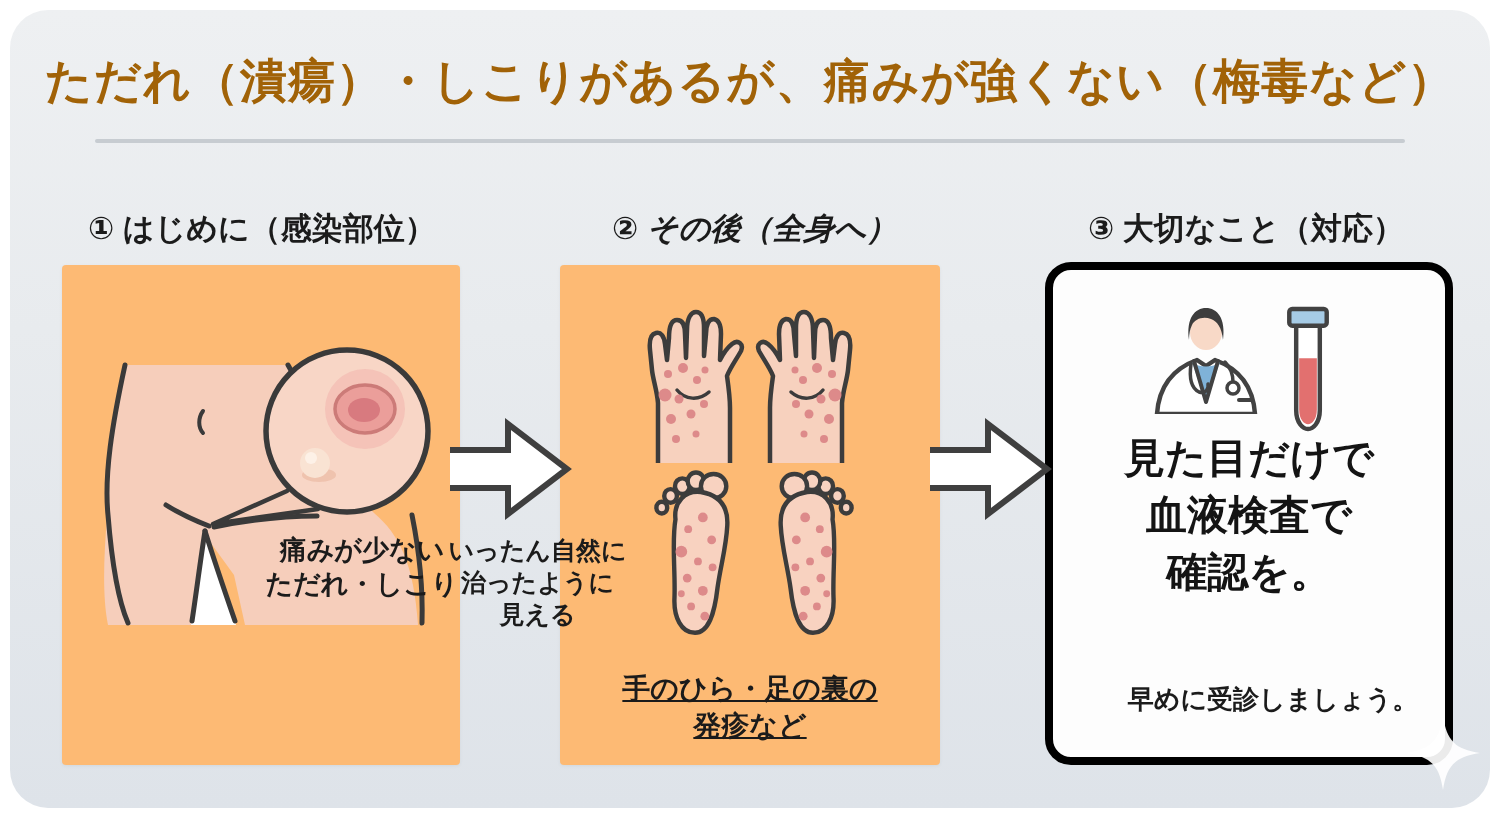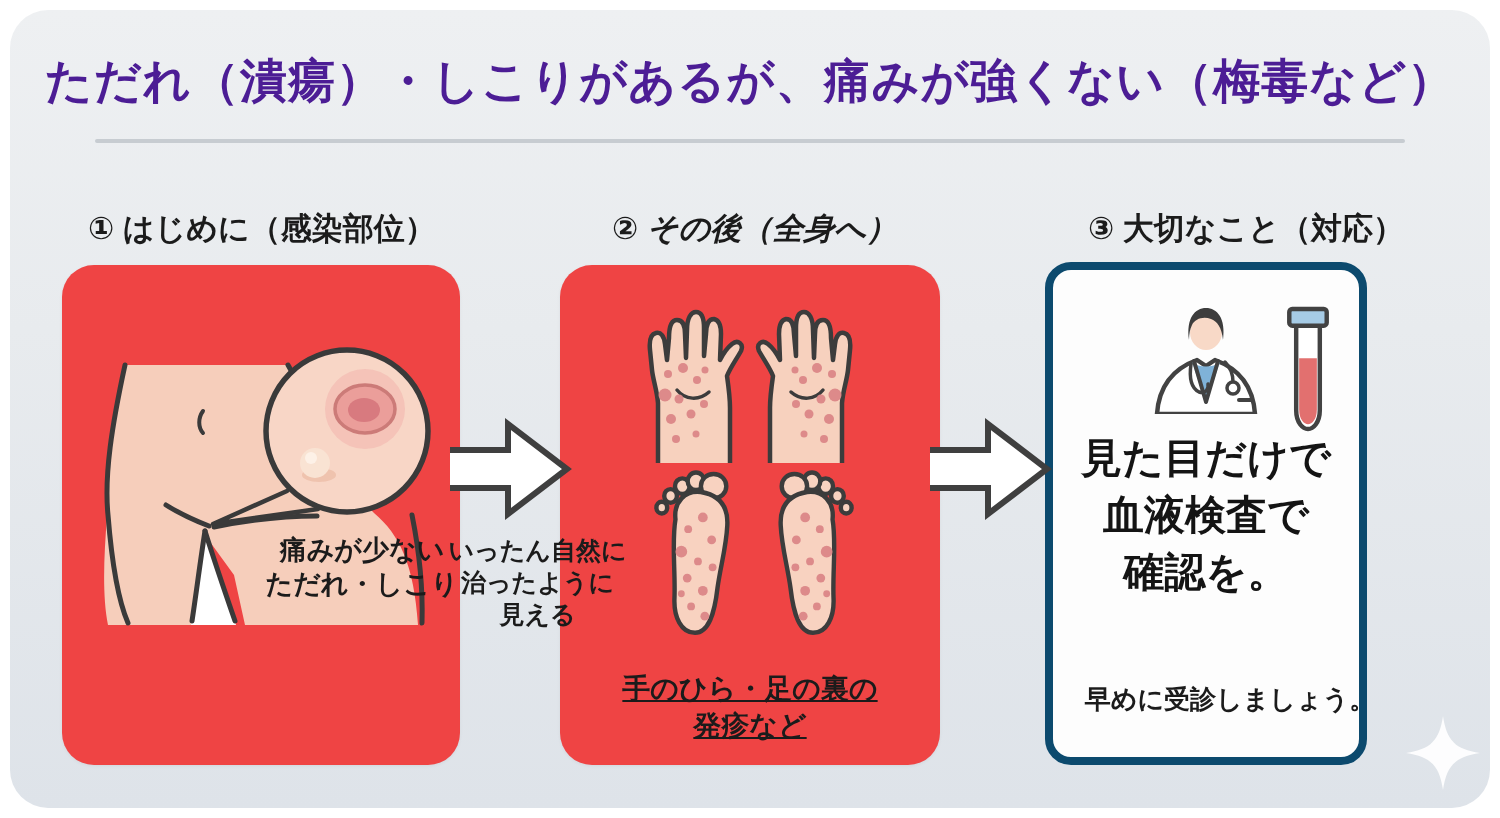--- a/index.html
+++ b/index.html
@@ -2,27 +2,27 @@
 <html lang="ja"><head>
 <meta charset="utf-8">
 <style>
   html,body{margin:0;padding:0;background:#fff;}
   body{font-family:"Liberation Sans","DejaVu Sans",sans-serif;color:#1b1b1b;}
   .stage{position:relative;width:1500px;height:818px;background:#ffffff;overflow:hidden;}
   .card{position:absolute;left:10px;top:10px;width:1480px;height:798px;border-radius:38px;
         background:linear-gradient(180deg,#eef0f2 0%,#e8ebee 40%,#dee3e9 100%);}
   .abs{position:absolute;}
   .title{left:0;top:50px;width:100%;text-align:center;font-size:47px;font-weight:900;
-         letter-spacing:1px;color:#4c1d95;white-space:nowrap;}
+         letter-spacing:1px;color:#a16207;white-space:nowrap;}
   .divider{left:95px;top:139px;width:1310px;height:4px;background:#c7ccd1;border-radius:2px;}
   .step-header{top:208px;font-size:31px;font-weight:800;color:#1b1b1b;white-space:nowrap;}
-  .panel{background:#ef4444;border-radius:32px;box-shadow:0 1px 3px rgba(120,130,140,.12);}
+  .panel{background:#fdba74;border-radius:4px;box-shadow:0 1px 3px rgba(120,130,140,.12);}
   #panel1{left:62px;top:265px;width:398px;height:500px;}
   #panel2{left:560px;top:265px;width:380px;height:500px;}
-  #panel3{left:1045px;top:262px;width:322px;height:503px;border:8px solid #0c4a6e;
+  #panel3{left:1045px;top:262px;width:408px;height:503px;border:8px solid #000000;
           border-radius:26px;background:#fdfdfd;box-sizing:border-box;}
   .caption{font-weight:800;text-align:center;color:#1b1b1b;}
   .p1-caption{left:185px;top:268px;width:230px;font-size:27px;line-height:34px;}
   .p2-caption{left:0;top:405px;width:100%;font-size:28px;line-height:37px;text-decoration:underline;}
   .transition-label{left:440px;top:534px;width:195px;font-size:25px;line-height:32px;
                     font-weight:800;text-align:center;z-index:5;}
   .p3-main{left:0;top:160px;width:100%;font-size:41px;line-height:57px;font-weight:900;
            text-align:center;color:#141414;}
   .p3-note{left:0;top:412px;width:100%;font-size:26px;font-weight:700;text-align:center;margin-left:24px;}
   .arrow{z-index:4;}

